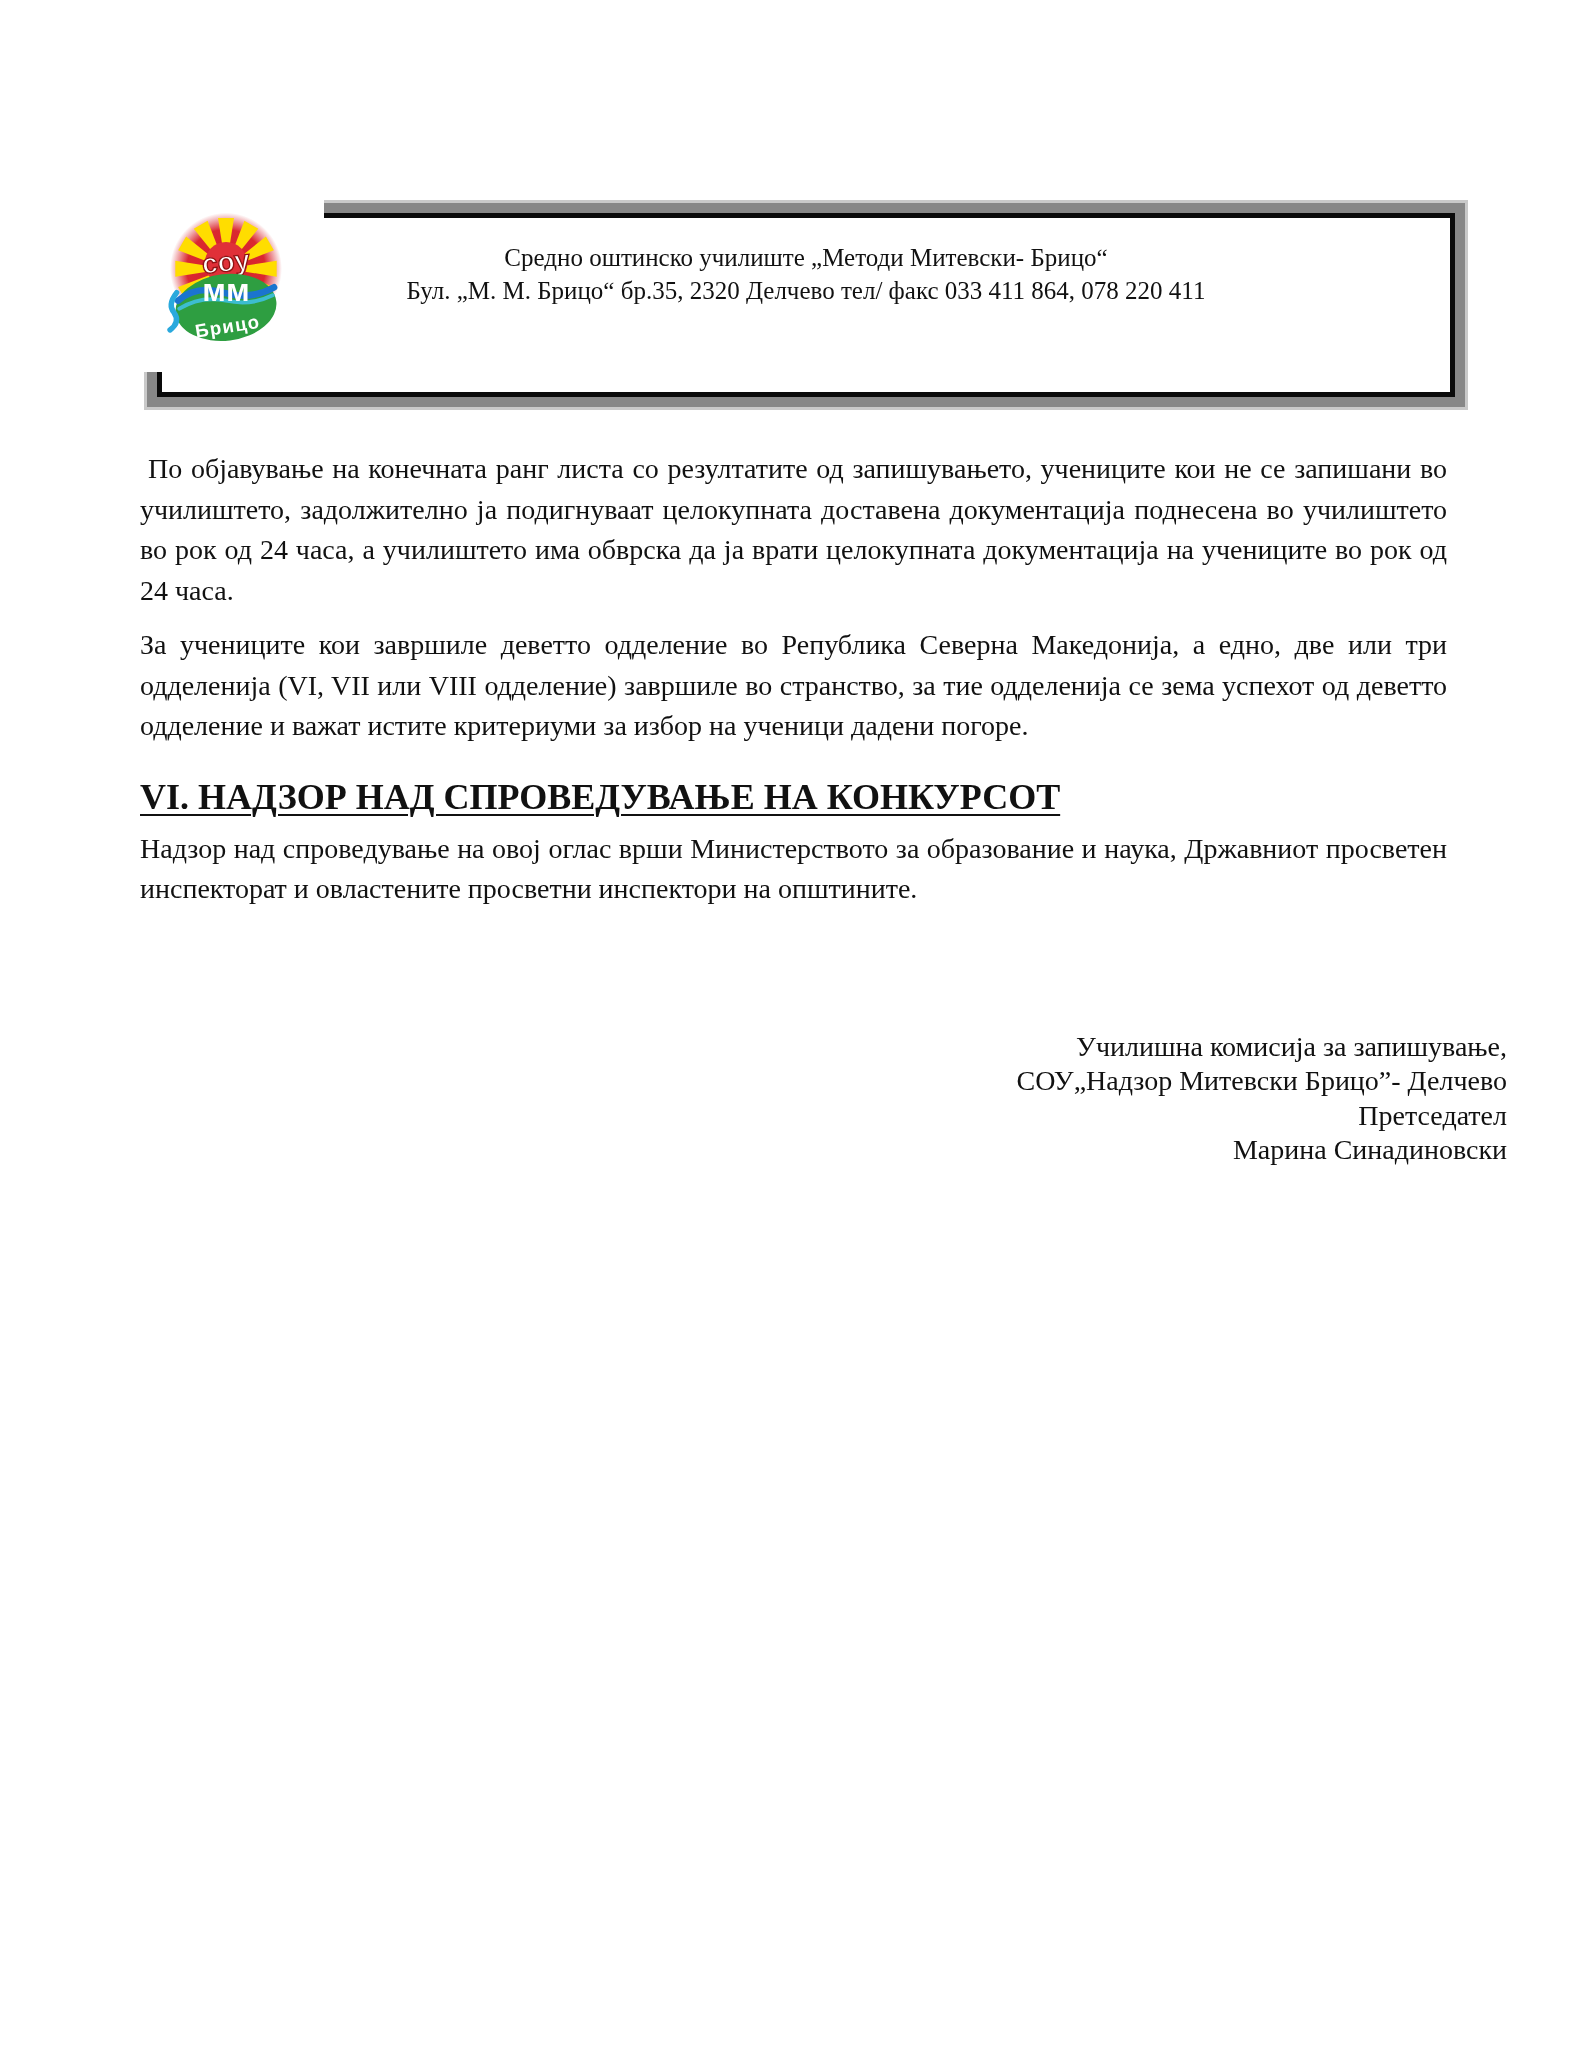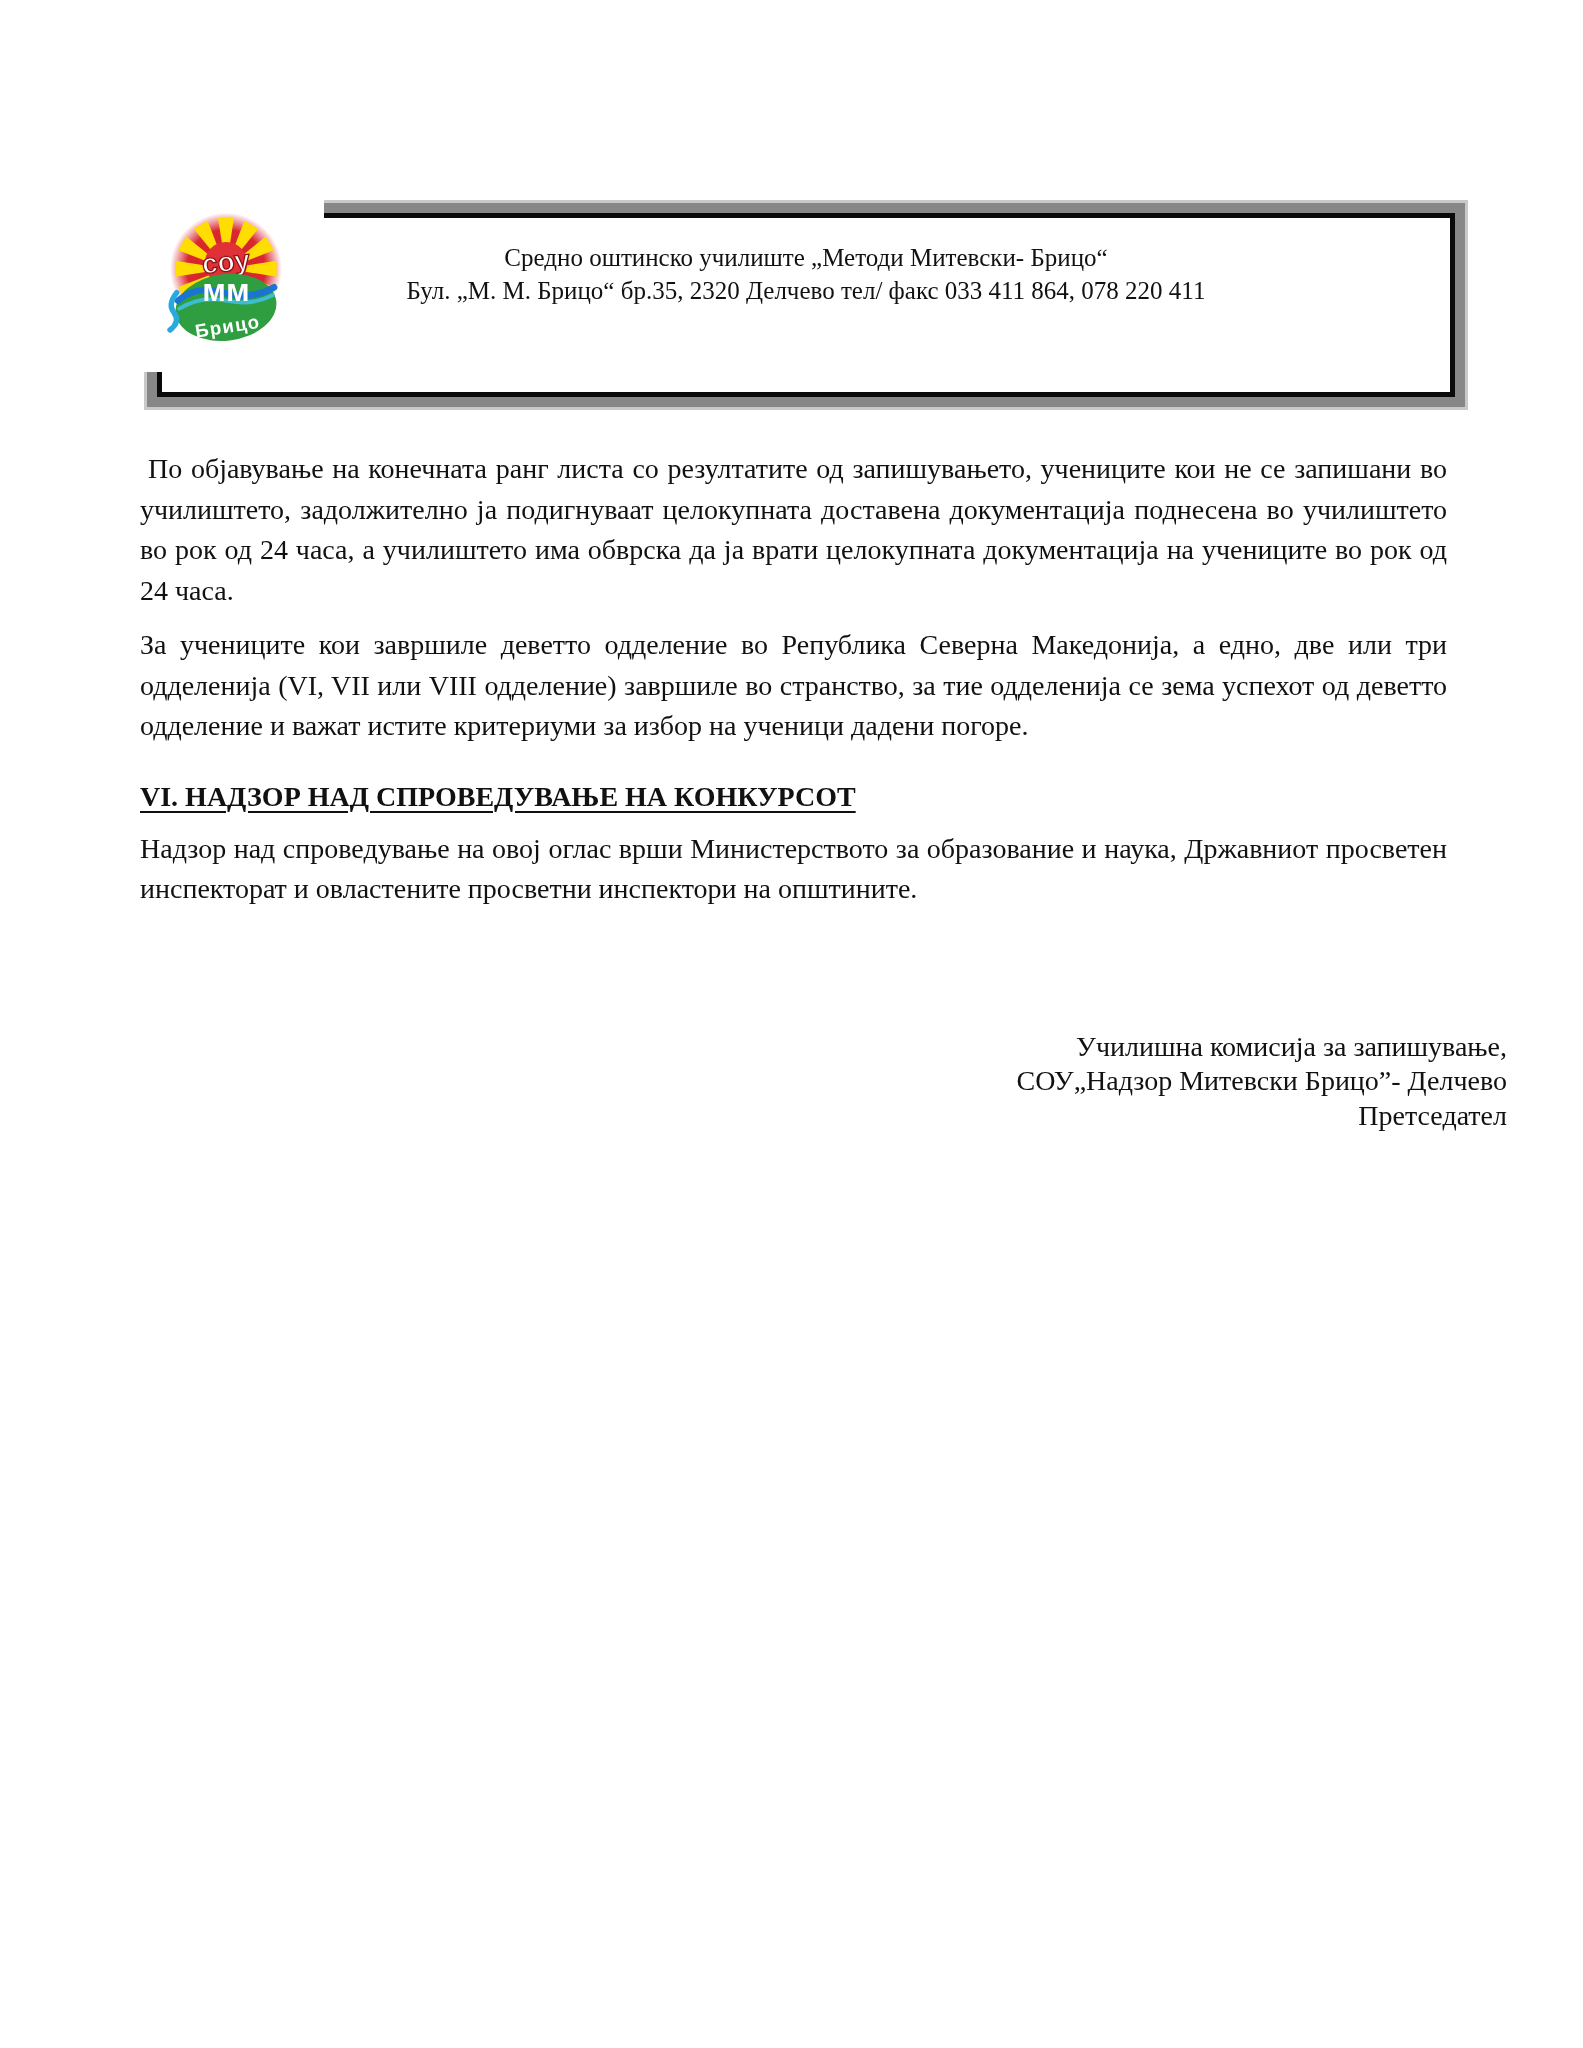--- a/index.html
+++ b/index.html
@@ -51,21 +51,21 @@
     font-size: 28px;
     line-height: 40.5px;
     text-align: justify;
   }
   .p1 { margin-top: 52px; text-indent: 8px; }
   .p2 { margin-top: 14px; }
   .p3 { margin-top: 12px; }
 
   .section-heading {
     margin: 30px 136px 0 140px;
-    font-size: 28px;
+    font-size: 36px;
     line-height: 40px;
     font-weight: bold;
     text-decoration: underline;
     text-underline-offset: 5px;
     text-decoration-thickness: 2px;
   }
 
   
   .signature {
     margin: 120px 76px 0 0;
@@ -132,16 +132,17 @@
   <main>
     <p class="para p1">По објавување на конечната ранг листа со резултатите од запишувањето, учениците кои не се запишани во училиштето, задолжително ја подигнуваат целокупната доставена документација поднесена во училиштето во рок од 24 часа, а училиштето има обврска да ја врати целокупната документација на учениците во рок од 24 часа.</p>
     <p class="para p2">За учениците кои завршиле деветто одделение во Република Северна Македонија, а едно, две или три одделенија (VI, VII или VIII одделение) завршиле во странство, за тие одделенија се зема успехот од деветто одделение и важат истите критериуми за избор на ученици дадени погоре.</p>
     <h2 class="section-heading">VI. НАДЗОР НАД СПРОВЕДУВАЊЕ НА КОНКУРСОТ</h2>
     <p class="para p3">Надзор над спроведување на овој оглас врши Министерството за образование и наука, Државниот просветен инспекторат и овластените просветни инспектори на општините.</p>
 
     <div class="signature">
       <div>Училишна комисија за запишување,</div>
       <div>СОУ„Надзор Митевски Брицо”- Делчево</div>
       <div>Претседател</div>
+      <div>Марина Синадиновски</div>
     </div>
   </main>
 
 </div>
 
 </body></html>

